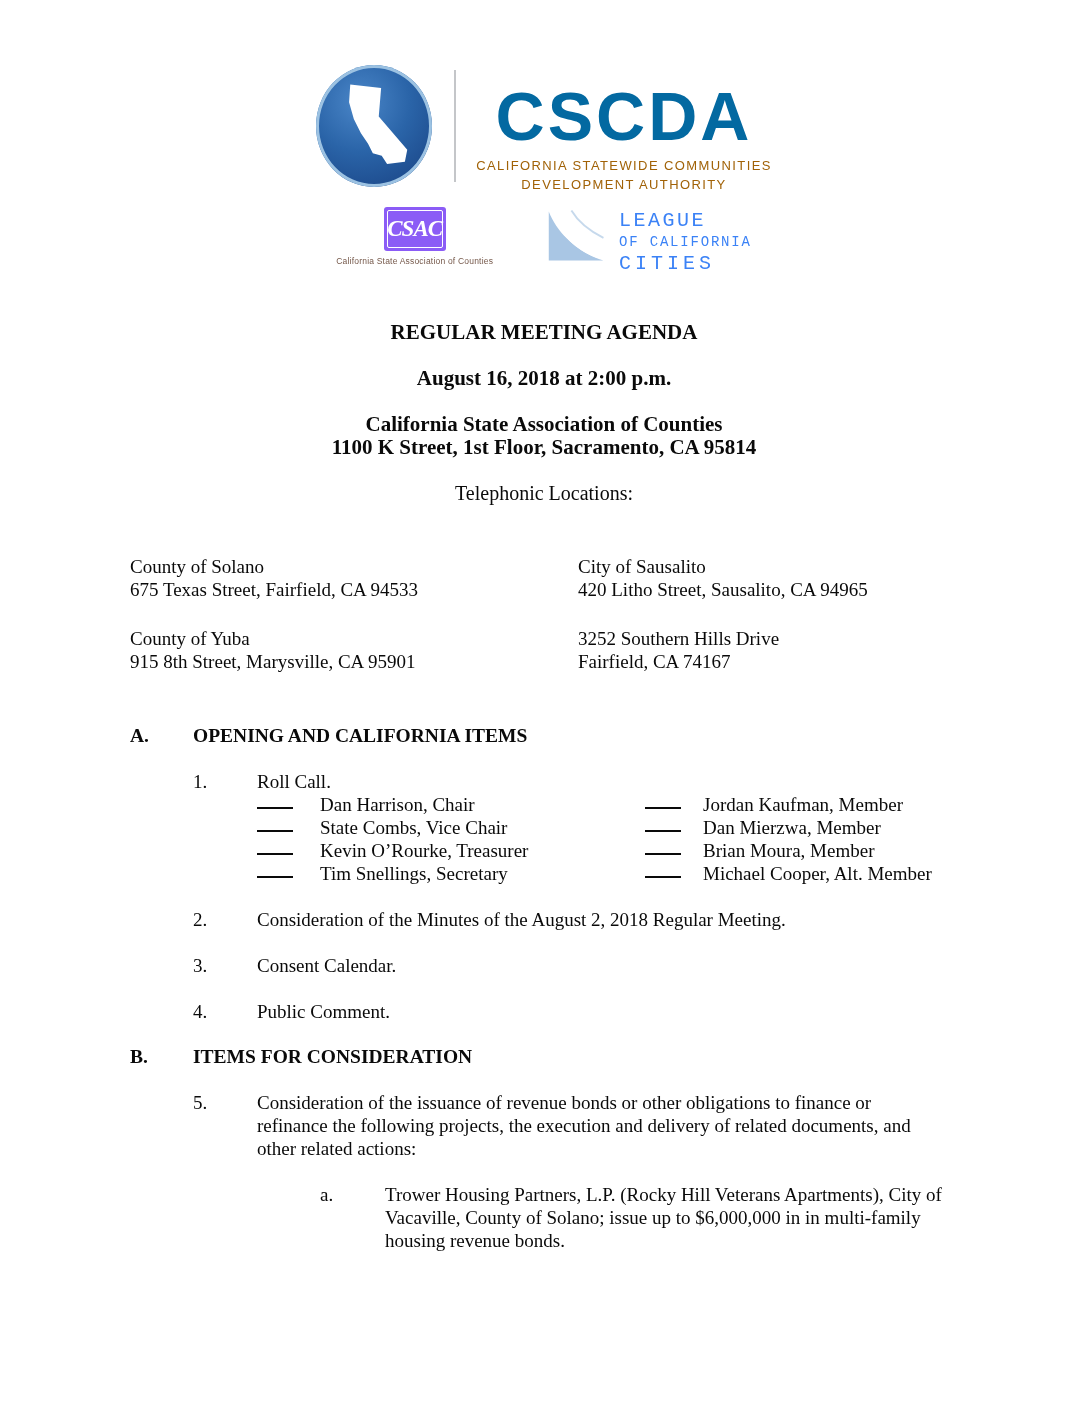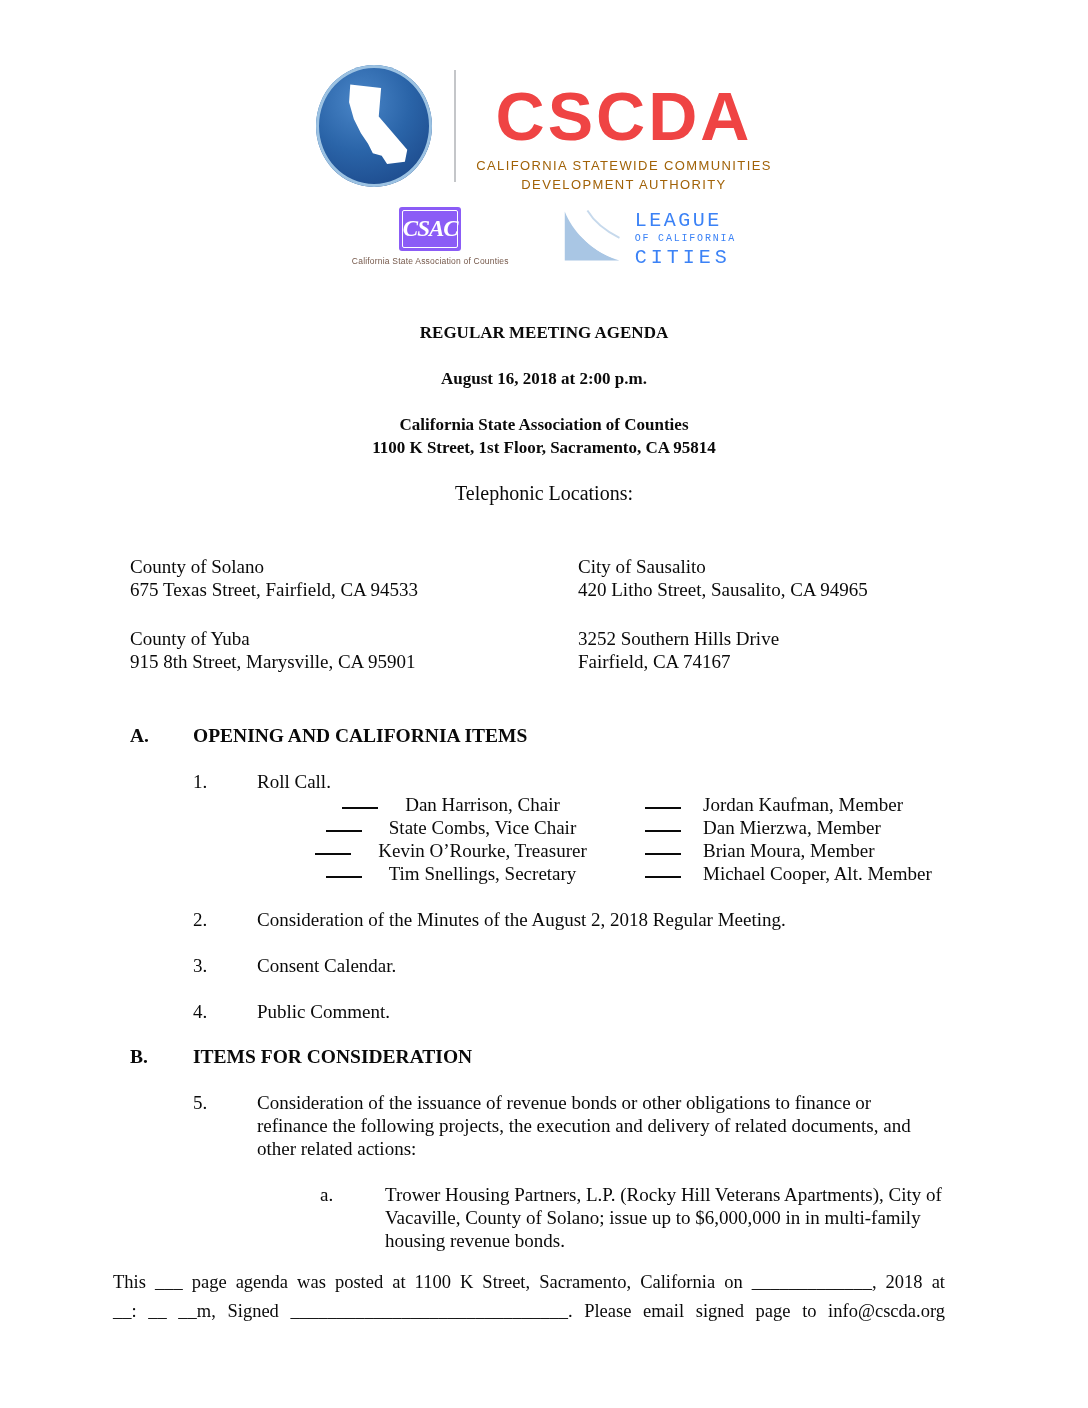--- a/index.html
+++ b/index.html
@@ -26,21 +26,21 @@
     background:radial-gradient(circle at 38% 30%, #4a86c8 0%, #2a64a8 45%, #173f80 100%);
     box-shadow:0 0 0 3px #9cc2e2 inset;
     display:flex; align-items:center; justify-content:center;
   }
   .globe svg { width:76px; height:92px; }
   .logo-divider { width:2px; height:112px; background:#c4c6c9; margin:0 20px 0 22px; }
   .cscda-word { display:flex; flex-direction:column; align-items:center; }
   .cscda-acronym {
     font-family:"Liberation Sans", sans-serif;
     font-weight:bold; font-size:68px; line-height:1;
-    letter-spacing:3px; color:#ef4444;margin-top:24px;
+    letter-spacing:3px; color:#0369a1;margin-top:24px;
   }
   .cscda-tagline {
     margin-top:7px; text-align:center;
     font-family:"Liberation Sans", sans-serif;
     font-size:13px; line-height:1.45; letter-spacing:1.4px; color:#a16207;
   }
 
   .partner-row {
     display:flex; justify-content:center; align-items:flex-start;
     gap:52px; margin-top:12px; height:70px;
@@ -57,28 +57,28 @@
     color:#ffffff; font-size:23px; letter-spacing:-1px; position:relative; z-index:1;
   }
   .csac-caption {
     margin-top:5px; font-family:"Liberation Sans", sans-serif;
     font-size:8.5px; color:#75584a; letter-spacing:.2px; white-space:nowrap;
   }
   .league { display:flex; align-items:flex-start; gap:8px; }
   .league svg { width:66px; height:58px; }
   .league-text { font-family:Liberation Mono, monospace; color:#3b82f6; margin-top:4px; }
   .league-l1 { font-size:20px; letter-spacing:2.5px; line-height:1; }
-  .league-l2 { font-size:10px; letter-spacing:1.8px; line-height:1.6; }
+  .league-l2 { font-size:14px; letter-spacing:1.8px; line-height:1.6; }
   .league-l3 { font-size:20px; letter-spacing:4px; line-height:1.1; }
 
   
   .title-block { margin-top:44px; text-align:center; }
   .title-block p { margin-top:23px; line-height:23px; }
   .bold { font-weight:bold; }
-  .t-large { font-size:17px; line-height:24px; }
+  .t-large { font-size:21px; line-height:24px; }
   .t-normal { font-size:20px; }
 
   
   .loc-grid {
     margin:50px 0 0 130px;
     display:grid; grid-template-columns:448px auto; row-gap:26px;
     line-height:23px;
   }
 
   
@@ -88,21 +88,21 @@
   .sec-letter { width:63px; flex:0 0 auto; }
   .item { display:flex; margin-left:63px; margin-top:23px; line-height:23px; }
   .inum { width:64px; flex:0 0 auto; }
   .itxt { max-width:682px; }
   .sub { display:flex; margin-left:190px; margin-top:23px; line-height:23px; }
   .salpha { width:65px; flex:0 0 auto; }
   .stxt { max-width:572px; }
 
   .rollcall { margin-left:127px; line-height:23px; }
   .rc-row { display:flex; }
-  .rc-cell { display:flex; width:388px;justify-content:center; }
+  .rc-cell { display:flex; width:388px; }
   .rc-cell.right { width:auto; }
   .blank {
     display:inline-block; width:36px; height:16px;
     border-bottom:2px solid #0a0a0a;
     margin-right:27px; flex:0 0 auto;
   }
   .rc-cell.right .blank { margin-right:22px; }
 
   
   .footer {
@@ -266,18 +266,14 @@
       <span class="itxt">Consideration of the issuance of revenue bonds or other obligations to finance or refinance the following projects, the execution and delivery of related documents, and other related actions:</span>
     </div>
 
     <div class="sub">
       <span class="salpha">a.</span>
       <span class="stxt">Trower Housing Partners, L.P. (Rocky Hill Veterans Apartments), City of Vacaville, County of Solano; issue up to $6,000,000 in in multi-family housing revenue bonds.</span>
     </div>
 
   </div>
 
-  <div class="footer">
-    <div class="f-line">This ___ page agenda was posted at 1100 K Street, Sacramento, California on _____________, 2018 at</div>
-    <div class="f-line">__: __ __m, Signed ______________________________.  Please email signed page to info@cscda.org</div>
-  </div>
 
 </div>
 
 </body></html>

